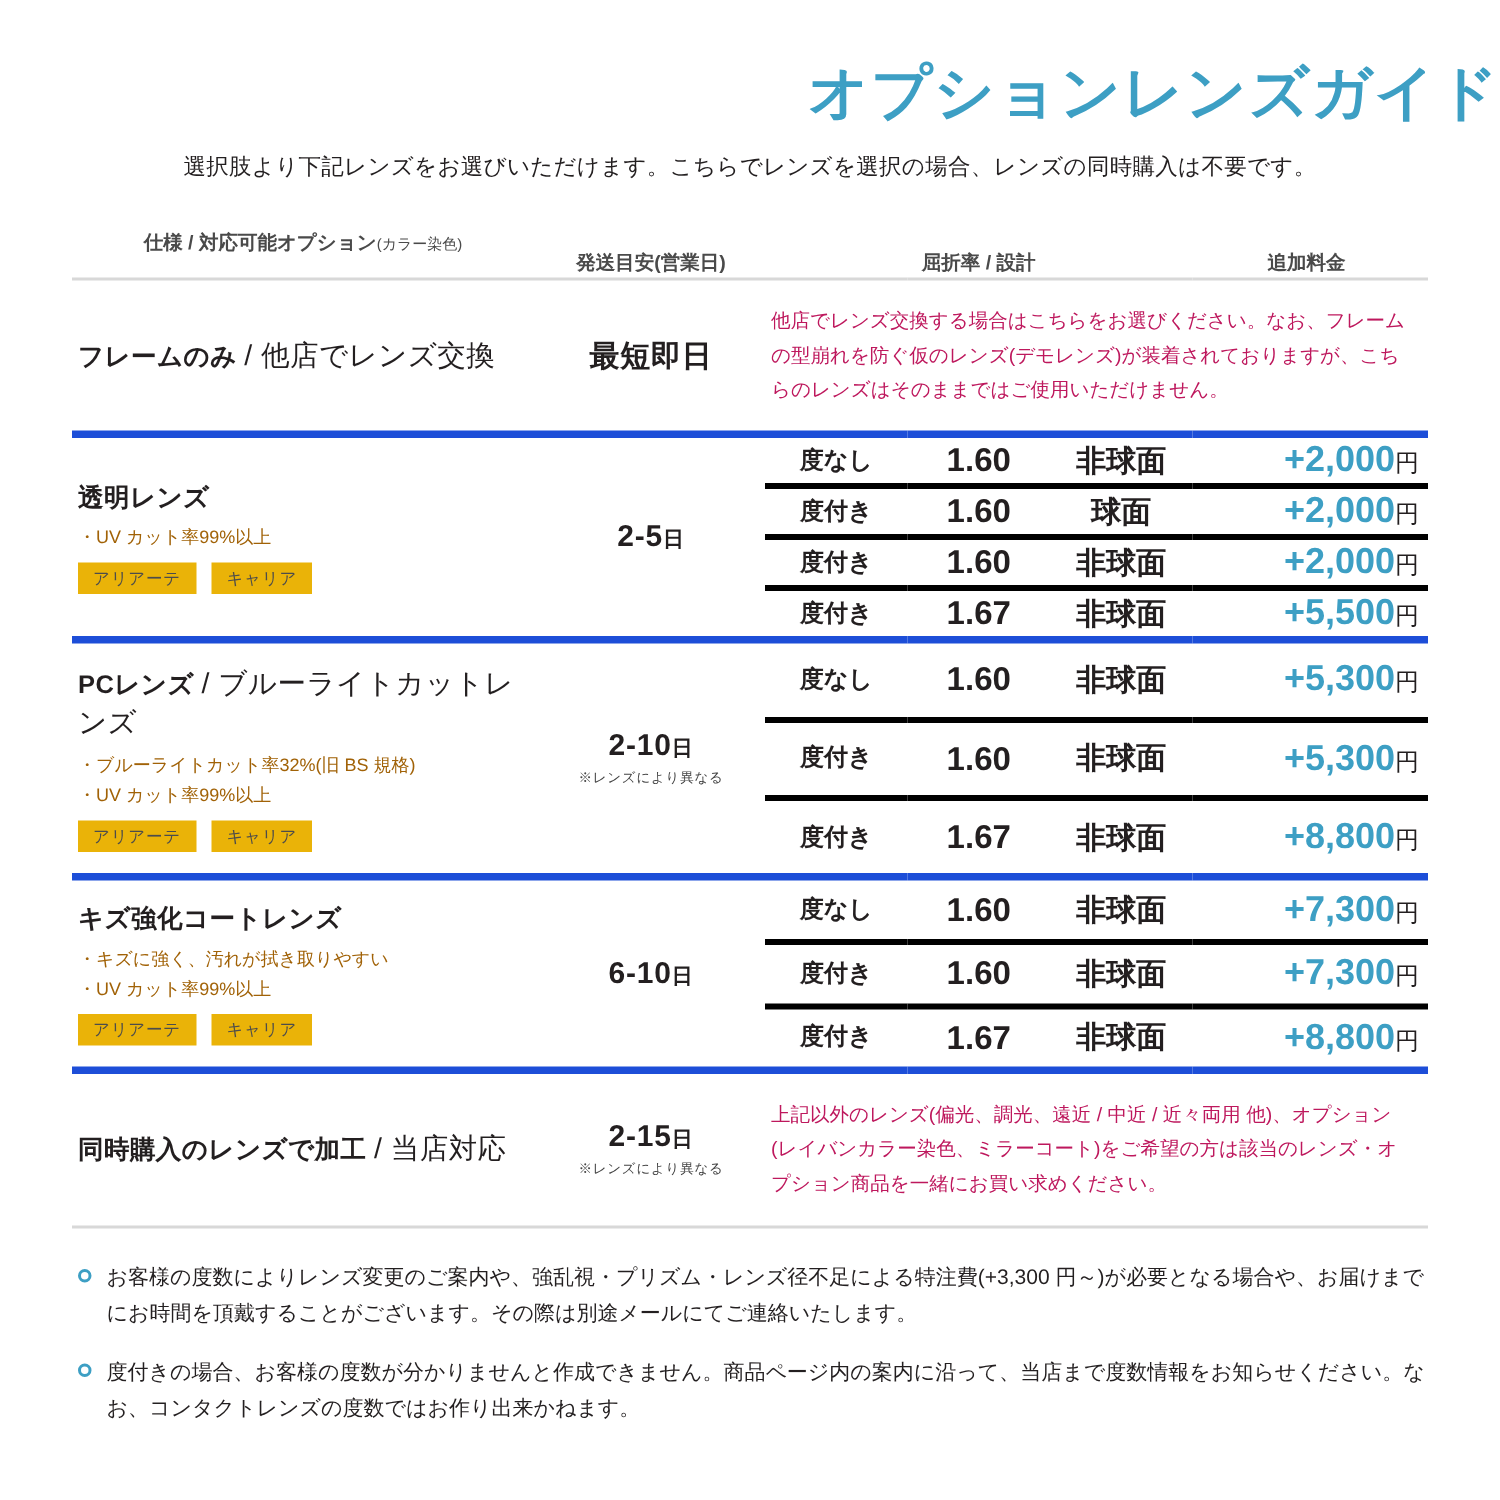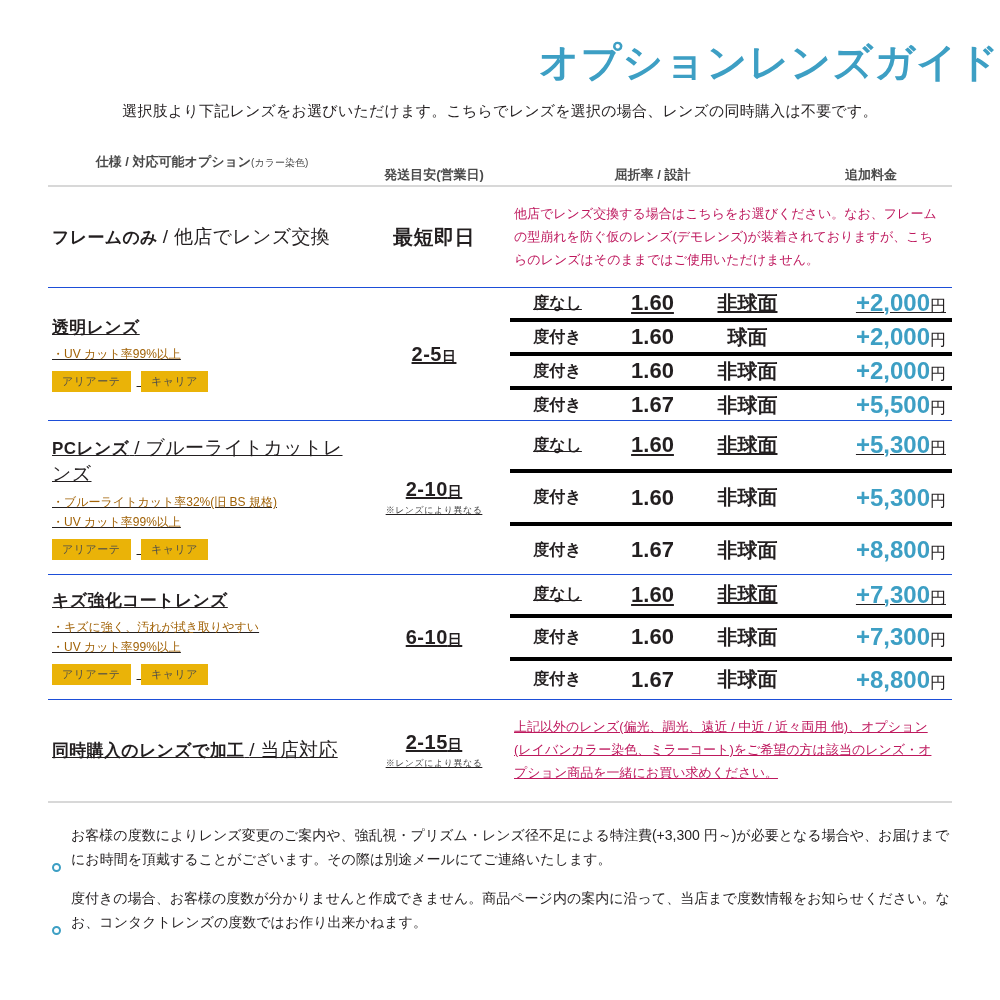--- a/index.html
+++ b/index.html
@@ -54,21 +54,21 @@
     text-align: center;
     vertical-align: bottom;
     font-weight: bold;
   }
   .colheads .small {
     font-size: 10px;
     font-weight: normal;
   }
   .colheads .c1 { text-align: center; }
   .hr-top { border-top: 2px solid #d8d8d8; }
-  .hr-row { border-top: 1px solid #1d4ed8; text-decoration: underline; }
+  .hr-row { border-top: 5px solid #1d4ed8; }
   .hr-thin { border-top: 4px solid #000000; }
 
   td { vertical-align: middle; }
 
   .c-spec { width: 300px; padding: 14px 6px 14px 4px; }
   .c-ship { width: 150px; text-align: center; }
   .c-power { width: 96px; text-align: center; }
   .c-index { width: 80px; text-align: center; }
   .c-design { width: 110px; text-align: center; }
   .c-price { width: 150px; text-align: right; padding-right: 6px; }
@@ -143,21 +143,21 @@
     font-size: 14.5px;
     font-weight: bold;
     padding: 9px 4px;
     letter-spacing: 0.2px;
   }
   .notes {
     margin: 20px 48px 0 52px;
   }
   .note {
     display: flex;
-    align-items: flex-end;
+    align-items: flex-start;
     font-size: 14px;
     line-height: 1.75;
     margin-bottom: 14px;
   }
   .bullet {
     width: 9px;
     height: 9px;
     border: 2px solid #3d9fc4;
     border-radius: 50%;
     margin: 7px 10px 0 0;

